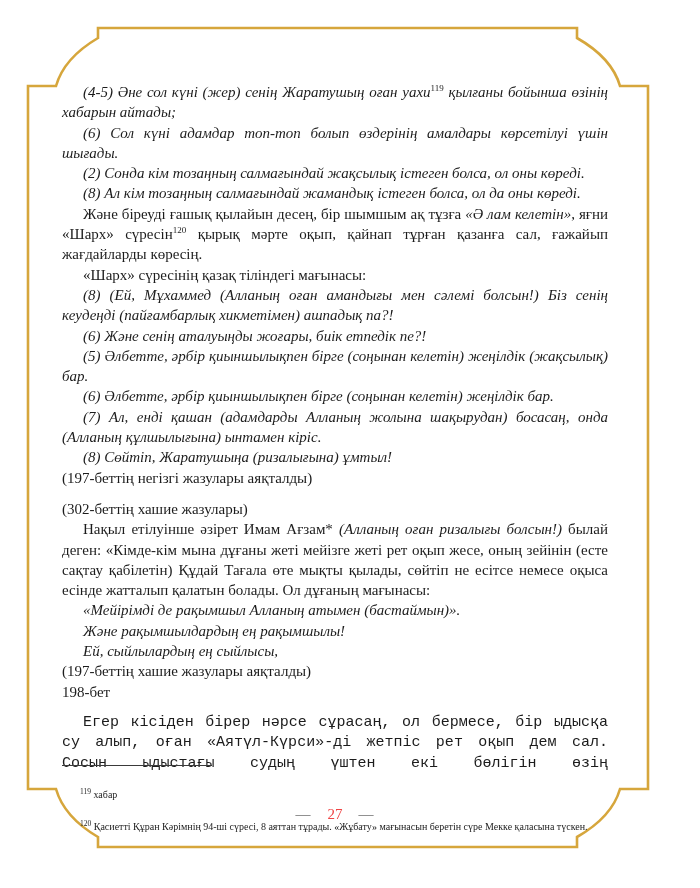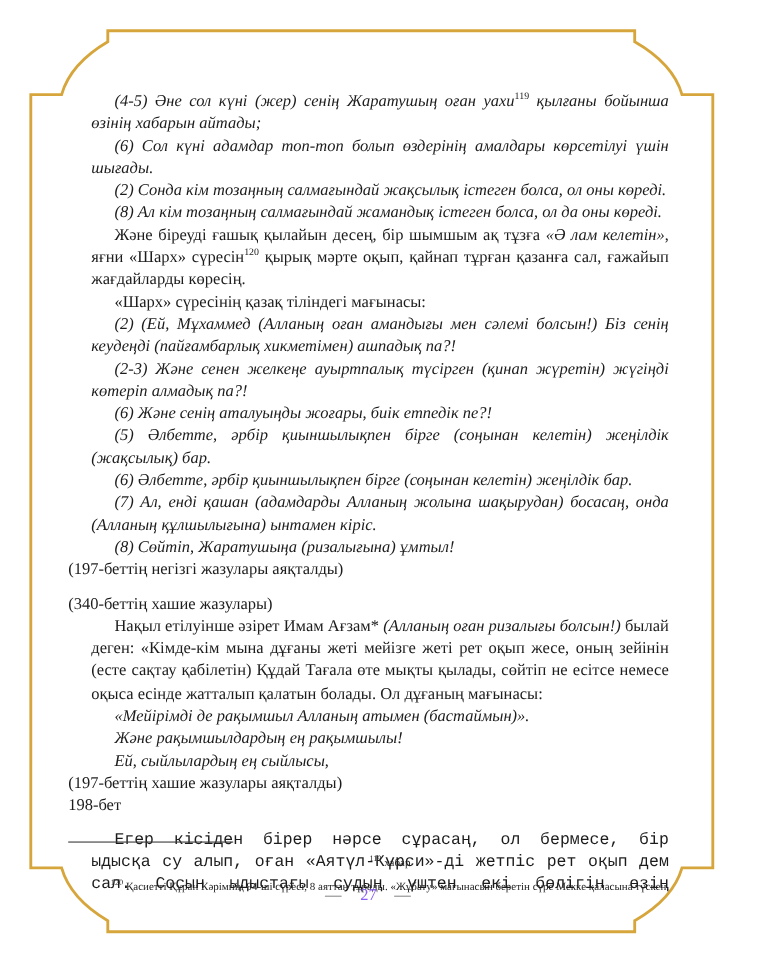--- a/index.html
+++ b/index.html
@@ -12,72 +12,71 @@
     overflow:hidden;
   }
   .page { position:absolute; inset:0; width:700px; height:888px; }
   .frame-svg { position:absolute; left:0; top:0; width:700px; height:888px; pointer-events:none; }
 
   .text-block {
     position:absolute; left:62px; top:82px; width:546px;
     font-size:15px; line-height:20.3px;
   }
   p.para { margin:0; padding:0; }
-  p.justify { text-align:justify; text-indent:21px;margin-left:21px; }
+  p.justify { text-align:justify; text-indent:21px; }
   p.center  { text-align:left; text-indent:0; }
   p.gap { margin-top:11px; }
   p.cont { text-align-last:justify;font-family:Liberation Mono, monospace; }
   .it { font-style:italic; }
   .text-block sup { font-size:9px; line-height:0; vertical-align:super; font-style:normal; }
 
   .fn-rule {
     position:absolute; left:62px; top:765px;
     width:150px; height:0;
     border-top:1.5px solid #3a3a3a;
   }
   .footnotes {
     position:absolute; left:62px; top:770px; width:585px;
     font-size:10px; line-height:13.5px;
   }
-  .fn { margin:8px;text-align:center; }
+  .fn { margin:18px; }
   .fn sup { font-size:7.5px; line-height:0; }
 
   .footer {
     position:absolute; left:62px; top:806px; width:546px;
     text-align:center; font-size:15px;
   }
   .footer .dash { color:#6d6d6d; letter-spacing:1px; }
-  .footer .num { margin:0 16px; color:#8b5cf6; }
+  .footer .num { margin:0 16px; color:#ef4444; }
 </style>
 </head>
 <body>
 
 <div class="page">
 
   <svg class="frame-svg" viewBox="0 0 700 888" xmlns="http://www.w3.org/2000/svg">
     <path d="M 28,86 L 56,86 Q 64,58 98,38 L 98,28 L 577,28 L 577,38 Q 612,58 620,86 L 648,86
              L 648,789 L 620,789 Q 612,817 577,837 L 577,847 L 98,847 L 98,837 Q 64,817 56,789 L 28,789 Z" fill="none" stroke="#d6a63c" stroke-width="2.6"></path>
   </svg>
 
   <div class="text-block">
       <p class="para justify"><span class="it">(4-5) Әне сол күні (жер) сенің Жаратушың оған уахи</span><sup>119</sup><span class="it"> қылғаны бойынша өзінің хабарын айтады;</span></p>
       <p class="para justify"><span class="it">(6) Сол күні адамдар топ-топ болып өздерінің амалдары көрсетілуі үшін шығады.</span></p>
       <p class="para justify"><span class="it">(2) Сонда кім тозаңның салмағындай жақсылық істеген болса, ол оны көреді.</span></p>
       <p class="para justify"><span class="it">(8) Ал кім тозаңның салмағындай жамандық істеген болса, ол да оны көреді.</span></p>
       <p class="para justify"><span>Және біреуді ғашық қылайын десең, бір шымшым ақ тұзға </span><span class="it">«Ә лам келетін»</span><span>, яғни «Шарх» сүресін</span><sup>120</sup><span> қырық мәрте оқып, қайнап тұрған қазанға сал, ғажайып жағдайларды көресің.</span></p>
       <p class="para justify"><span>«Шарх» сүресінің қазақ тіліндегі мағынасы:</span></p>
-      <p class="para justify"><span class="it">(2) (Ей, Мұхаммед (Алланың оған амандығы мен сәлемі болсын!) Біз сенің кеудеңді (пайғамбарлық хикметімен) ашпадық па?!</span></p>
-      <p class="para justify"><span class="it">(2-3) Және сенен желкеңе ауыртпалық түсірген (қинап жүретін) жүгіңді көтеріп алмадық па?!</span></p>
+      <p class="para justify"><span class="it">(8) (Ей, Мұхаммед (Алланың оған амандығы мен сәлемі болсын!) Біз сенің кеудеңді (пайғамбарлық хикметімен) ашпадық па?!</span></p>
       <p class="para justify"><span class="it">(6) Және сенің аталуыңды жоғары, биік етпедік пе?!</span></p>
       <p class="para justify"><span class="it">(5) Әлбетте, әрбір қиыншылықпен бірге (соңынан келетін) жеңілдік (жақсылық) бар.</span></p>
       <p class="para justify"><span class="it">(6) Әлбетте, әрбір қиыншылықпен бірге (соңынан келетін) жеңілдік бар.</span></p>
       <p class="para justify"><span class="it">(7) Ал, енді қашан (адамдарды Алланың жолына шақырудан) босасаң, онда (Алланың құлшылығына) ынтамен кіріс.</span></p>
       <p class="para justify"><span class="it">(8) Сөйтіп, Жаратушыңа (ризалығына) ұмтыл!</span></p>
       <p class="para center"><span>(197-беттің негізгі жазулары аяқталды)</span></p>
-      <p class="para center gap"><span>(340-беттің хашие жазулары)</span></p>
+      <p class="para center gap"><span>(302-беттің хашие жазулары)</span></p>
       <p class="para justify"><span>Нақыл етілуінше әзірет Имам Ағзам* </span><span class="it">(Алланың оған ризалығы болсын!)</span><span> былай деген: «Кімде-кім мына дұғаны жеті мейізге жеті рет оқып жесе, оның зейінін (есте сақтау қабілетін) Құдай Тағала өте мықты қылады, сөйтіп не есітсе немесе оқыса есінде жатталып қалатын болады. Ол дұғаның мағынасы:</span></p>
       <p class="para justify"><span class="it">«Мейірімді де рақымшыл Алланың атымен (бастаймын)».</span></p>
       <p class="para justify"><span class="it">Және рақымшылдардың ең рақымшылы!</span></p>
       <p class="para justify"><span class="it">Ей, сыйлылардың ең сыйлысы,</span></p>
       <p class="para center"><span>(197-беттің хашие жазулары аяқталды)</span></p>
       <p class="para center"><span>198-бет</span></p>
       <p class="para justify gap cont"><span>Егер кісіден бірер нәрсе сұрасаң, ол бермесе, бір ыдысқа су алып, оған «Аятүл-Күрси»-ді жетпіс рет оқып дем сал. Сосын ыдыстағы судың үштен екі бөлігін өзің</span></p>
     </div>
 
   <div class="fn-rule"></div>

